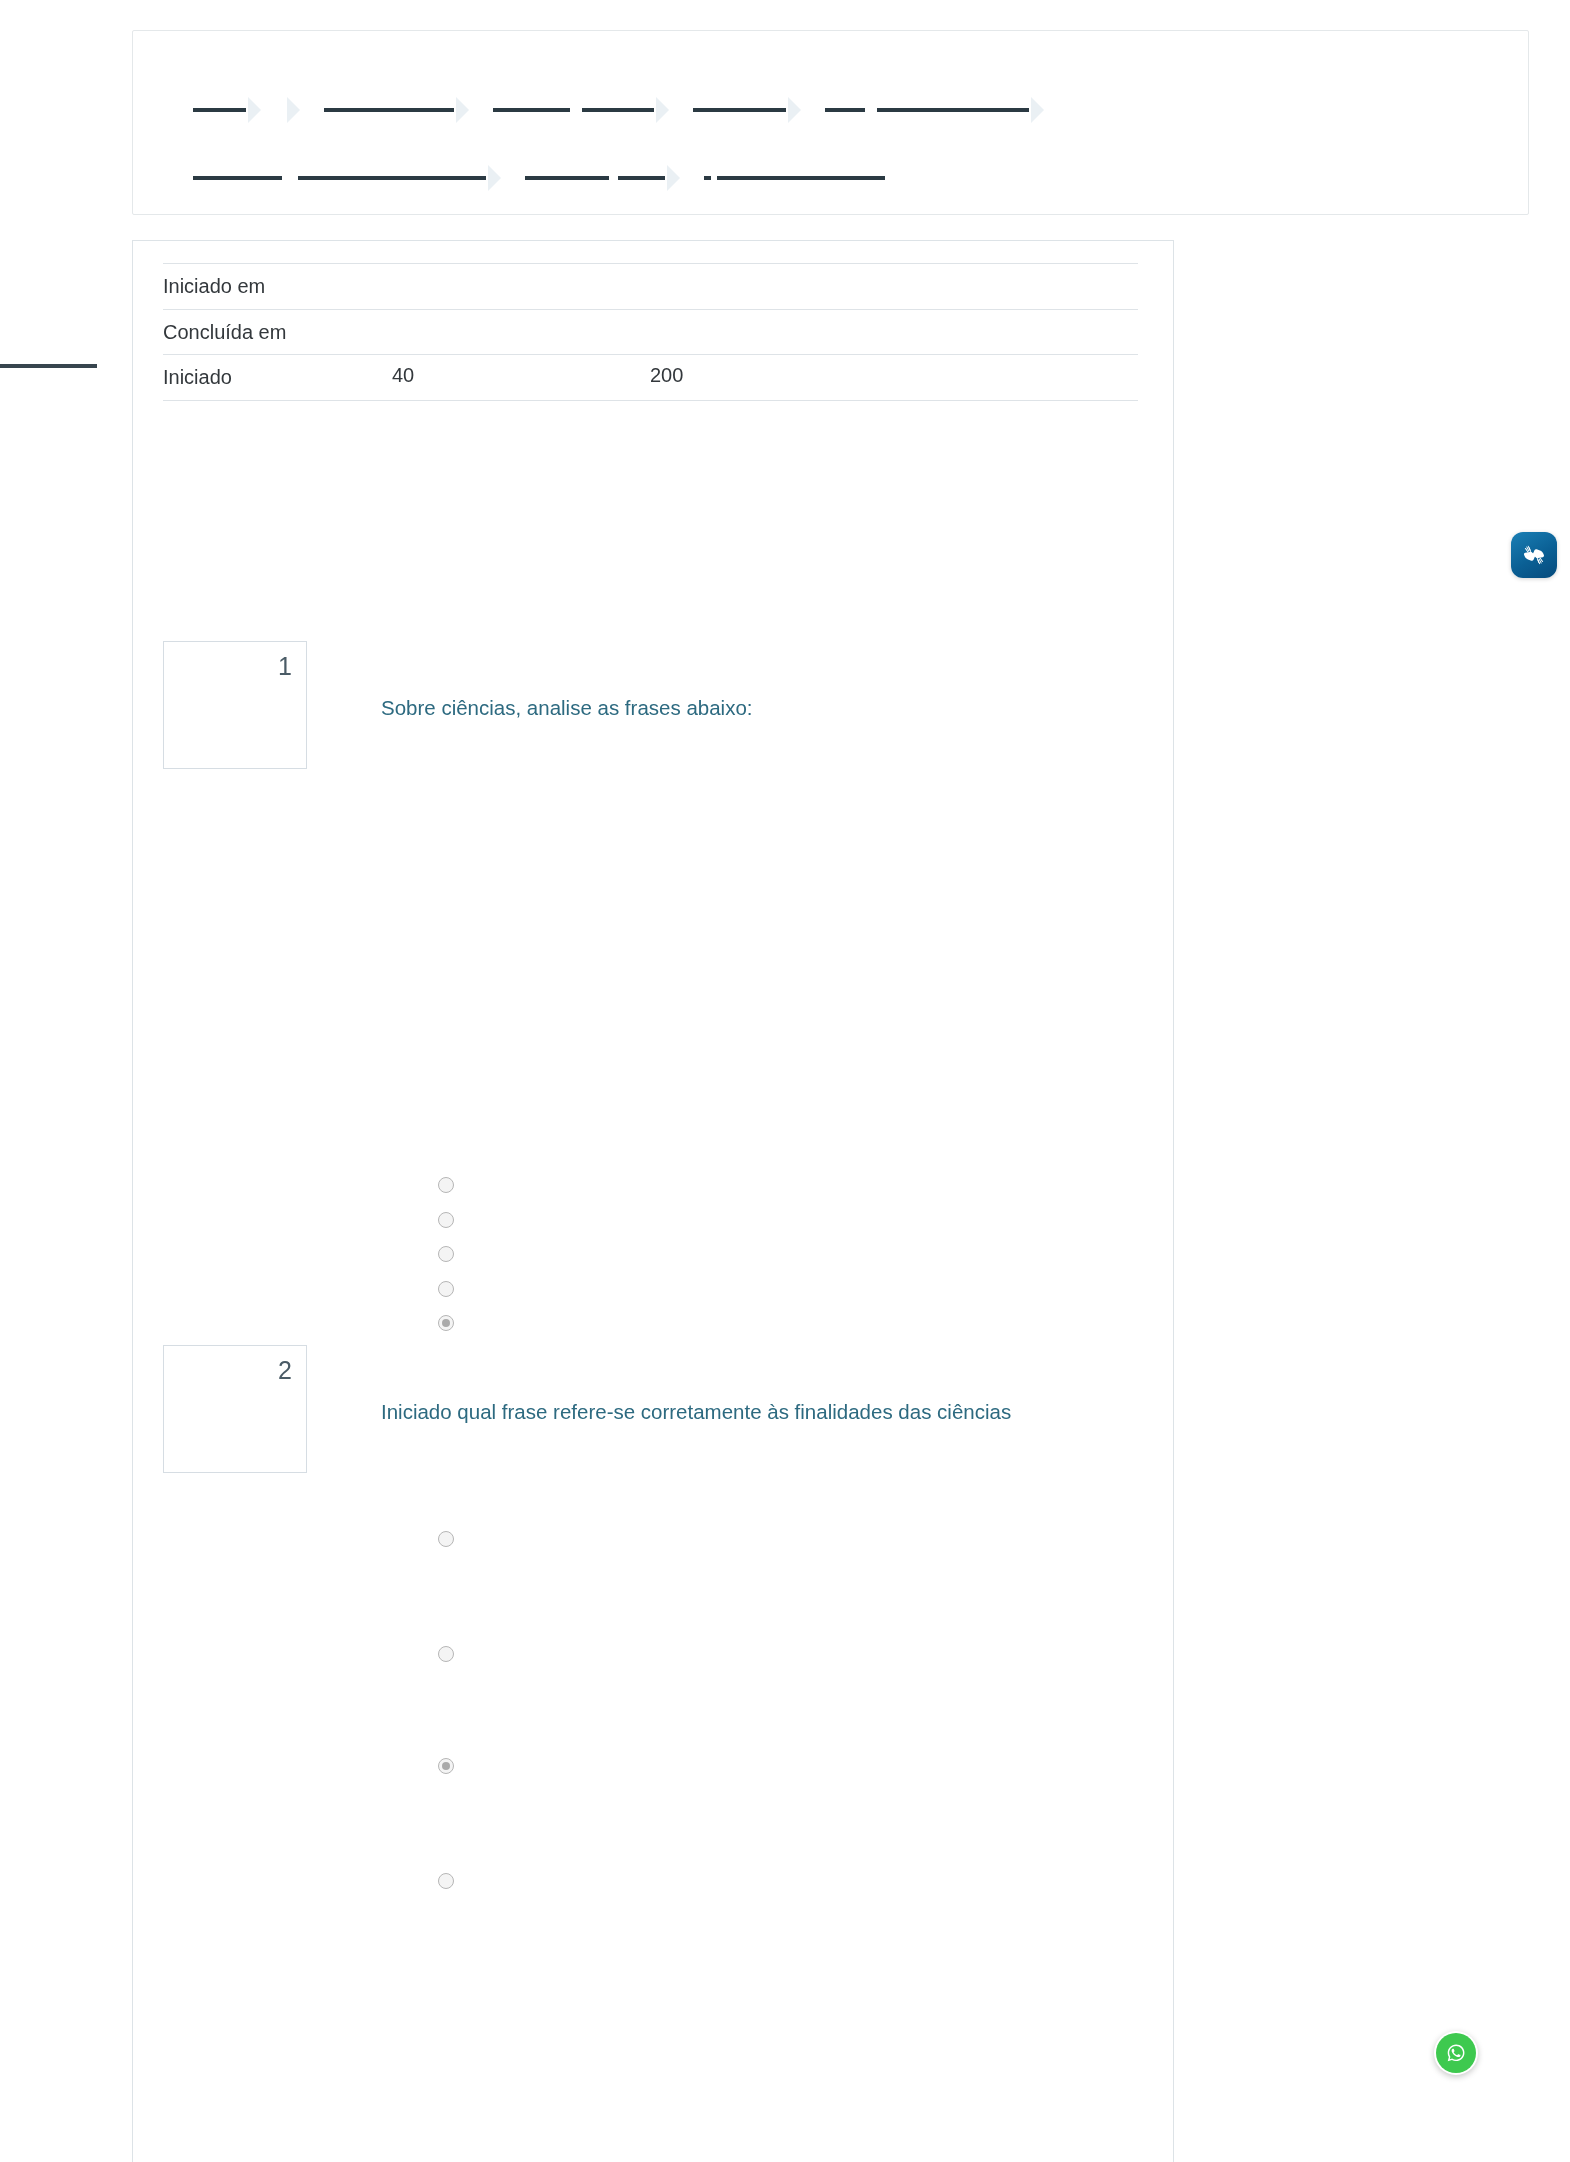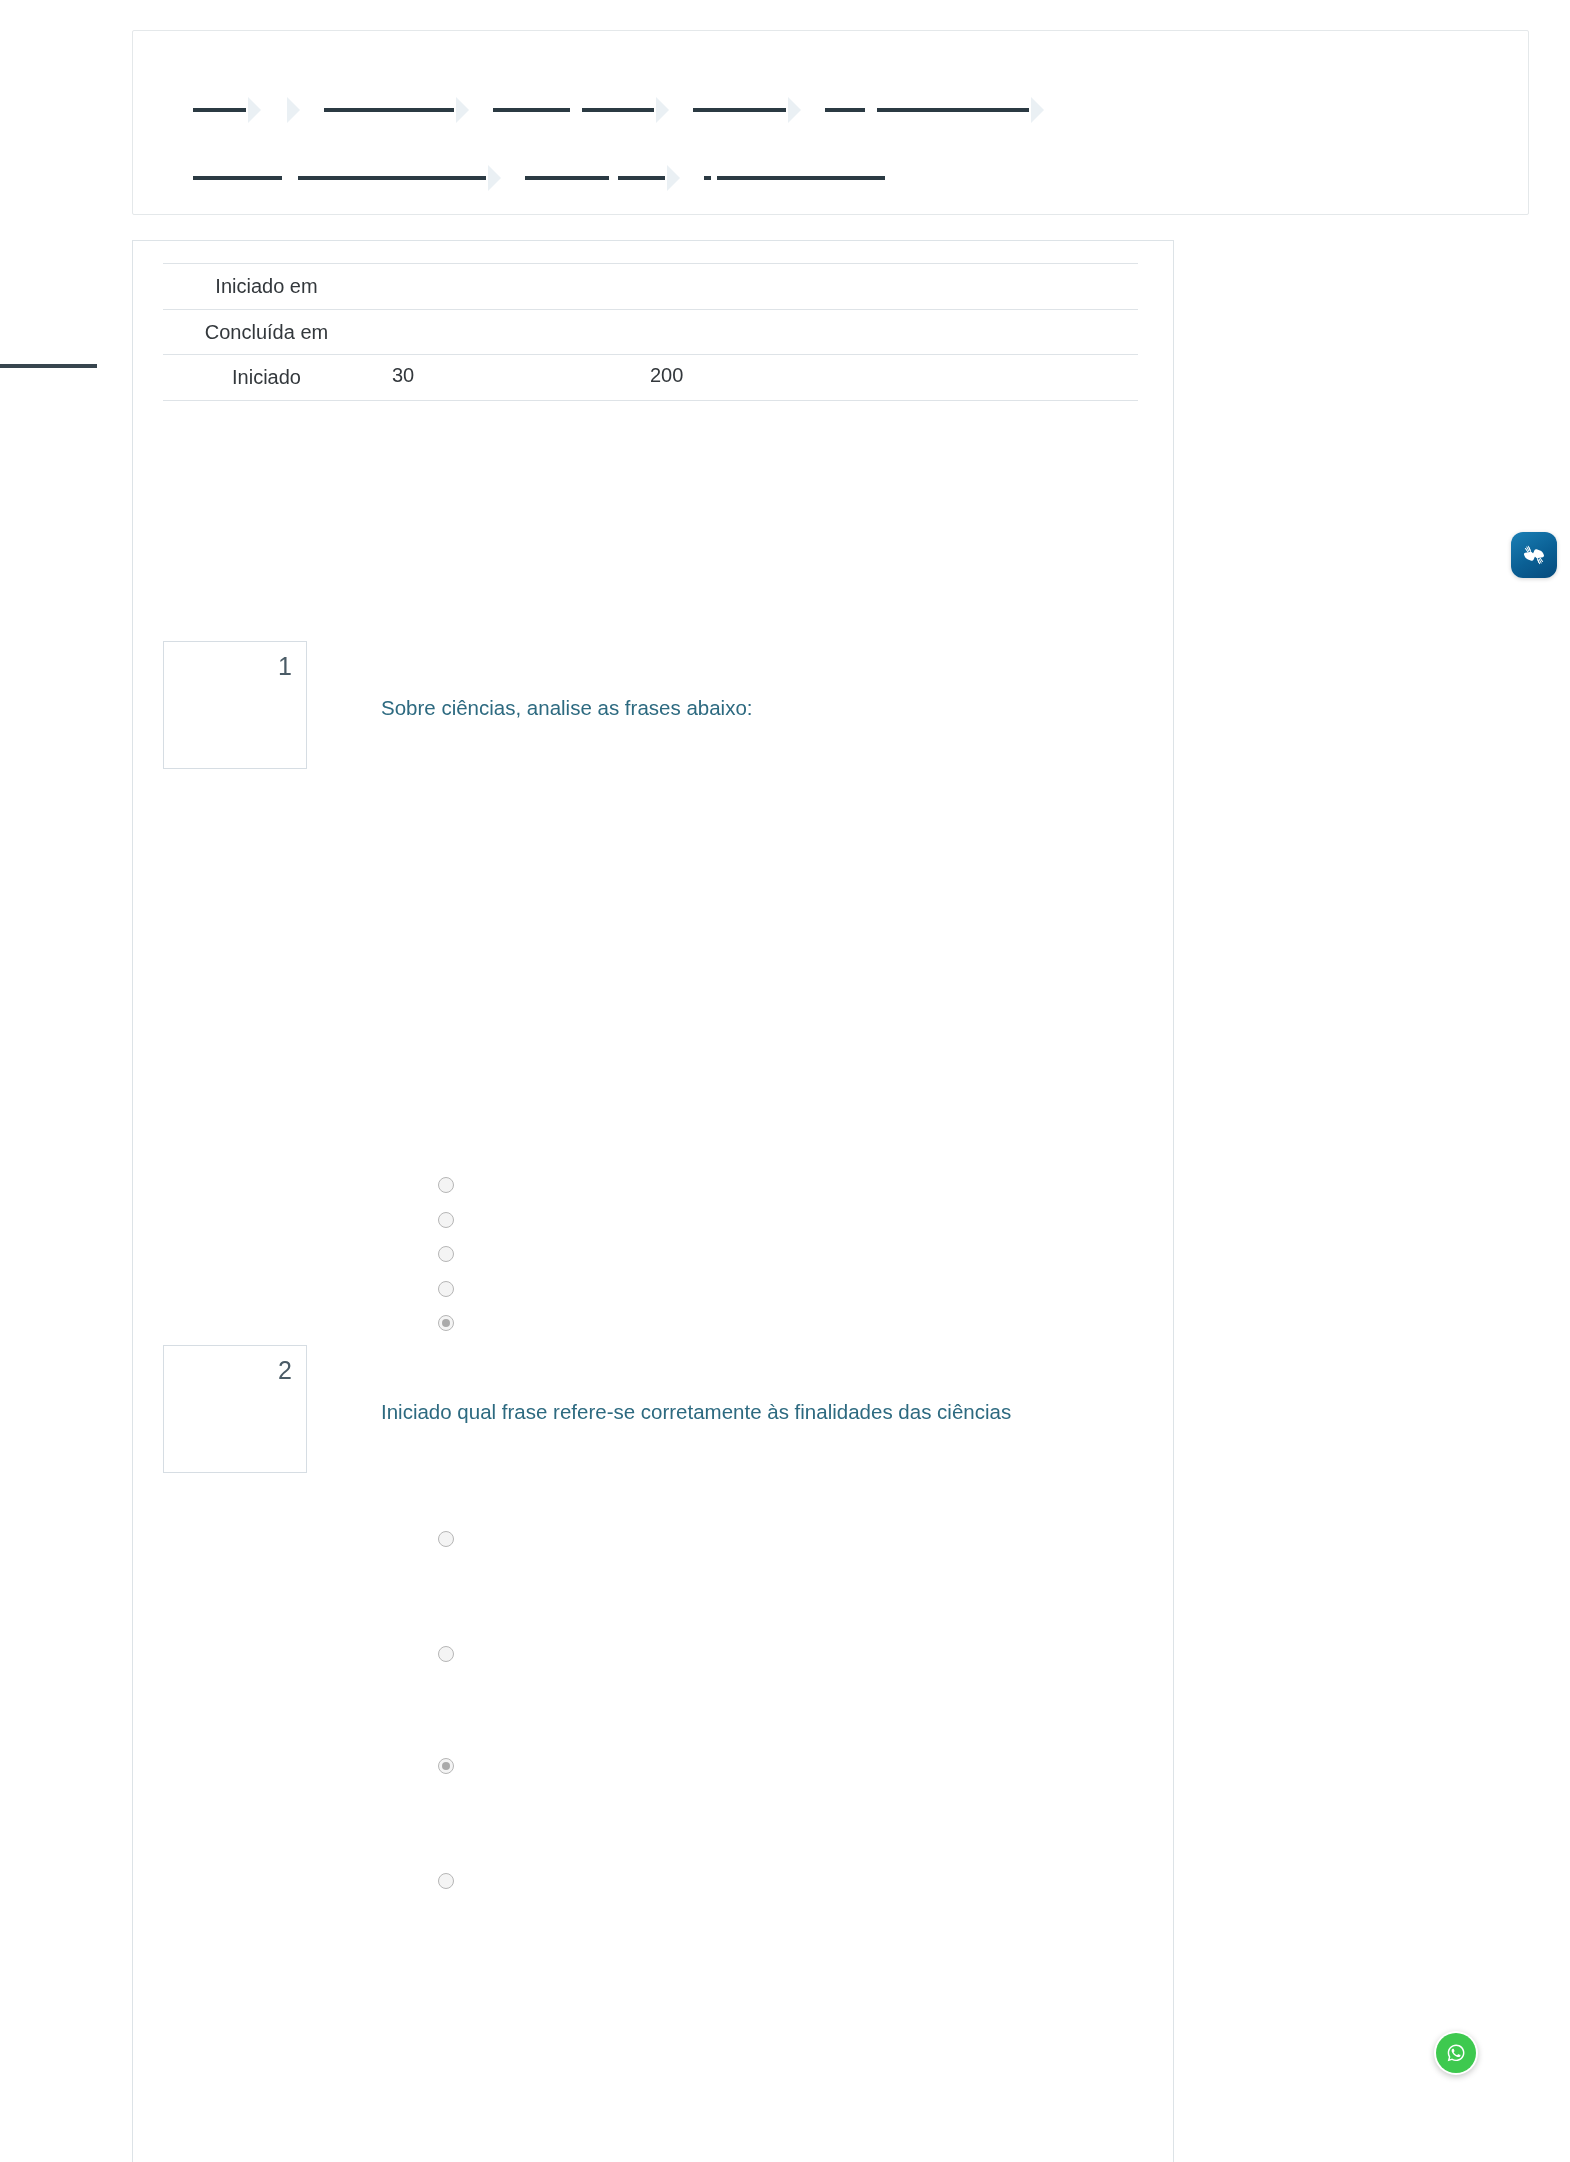--- a/index.html
+++ b/index.html
@@ -82,21 +82,21 @@
   .summary-table {
     position: absolute;
     left: 30px; top: 22px;
     width: 975px;
     border-collapse: collapse;
   }
   .summary-table tr { border-top: 1px solid #dee3e7; }
   .summary-table tr:last-child { border-bottom: 1px solid #dee3e7; }
   .summary-table th {
     width: 215px;
-    text-align: center;
+    text-align: left;
     vertical-align: top;
     padding: 9px 8px 9px 0;
     font-size: 20px;
     font-weight: 400;
     color: #33383c;
     line-height: 1.33;
     white-space: pre-line;
   }
   .summary-table td {
     padding: 9px 0 9px 14px;
@@ -255,21 +255,21 @@
           <td></td>
         </tr>
         <tr>
           <th>Concluída em</th>
           <td></td>
         </tr>
         <tr>
           <th>Iniciado</th>
           <td>
             <div class="grade-wrap">
-              <span class="grade-a">30</span>
+              <span class="grade-a">40</span>
               <span class="grade-b">200</span>
             </div>
           </td>
         </tr>
       </tbody>
     </table>
 
     <div class="question q1">
       <div class="qnum-box">
         <span class="qnum">1</span>

